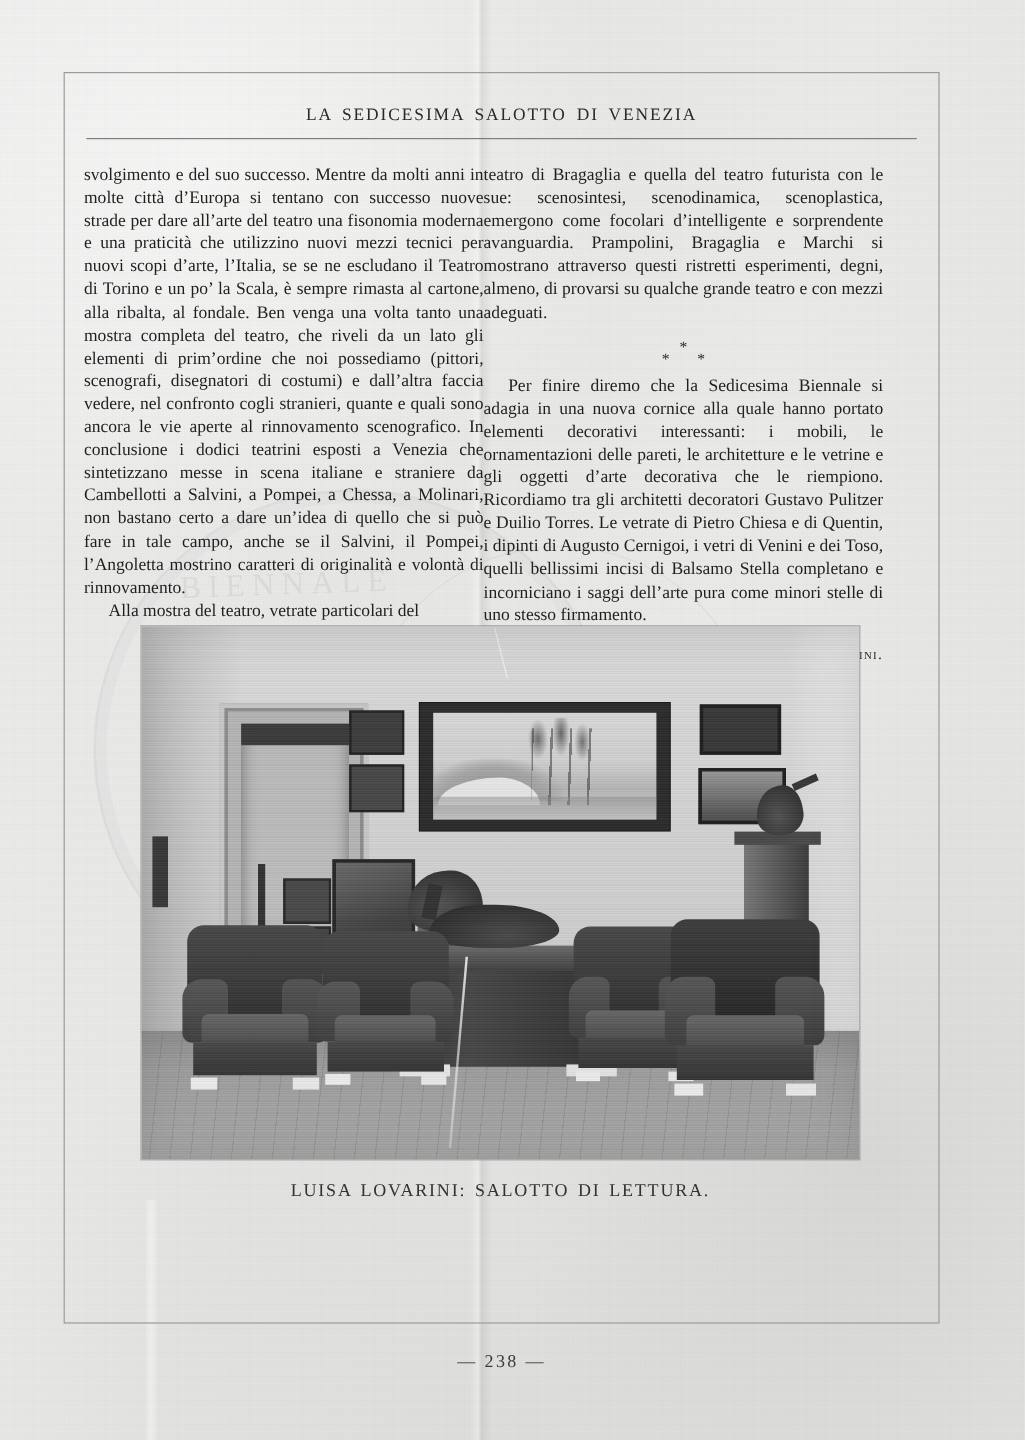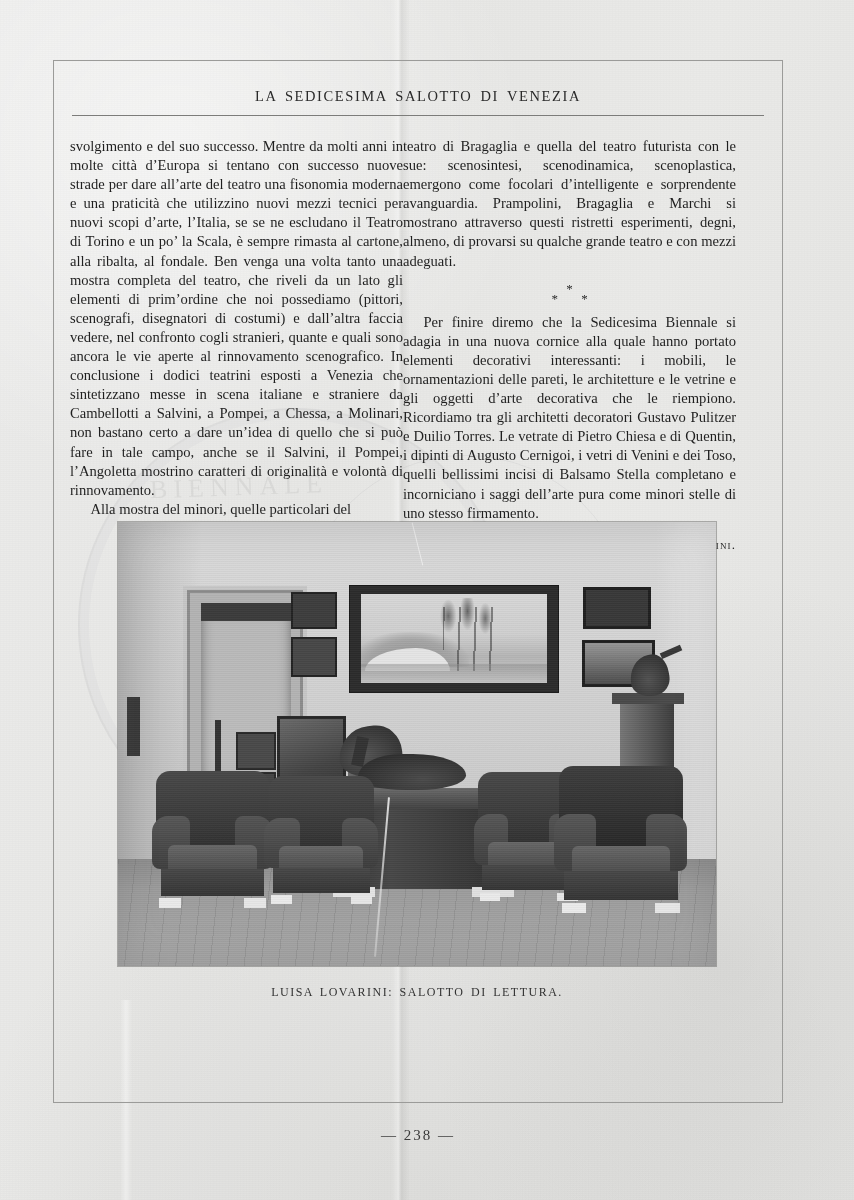--- a/index.html
+++ b/index.html
@@ -417,21 +417,21 @@
   }
 
   
   .caption {
     position: absolute;
     left: 118px;
     top: 985px;
     width: 598px;
     text-align: center;
     font-family: "Liberation Serif", "DejaVu Serif", serif;
-    font-size: 12px;
+    font-size: 15px;
     letter-spacing: 1.5px;
     color: #333;
     word-spacing: 2px;
   }
 
   
   .folio {
     position: absolute;
     left: 53px;
     top: 1127px;
@@ -456,21 +456,21 @@
 
 <div class="frame"></div>
 
 <div class="header-title">LA SEDICESIMA SALOTTO DI VENEZIA</div>
 <div class="header-rule"></div>
 
 <div class="columns">
 
   <div class="col">
     <p>svolgimento e del suo successo. Mentre da molti anni in molte città d’Europa si tentano con successo nuove strade per dare all’arte del teatro una fisonomia moderna e una praticità che utilizzino nuovi mezzi tecnici per nuovi scopi d’arte, l’Italia, se se ne escludano il Teatro di Torino e un po’ la Scala, è sempre rimasta al cartone, alla ribalta, al fondale. Ben venga una volta tanto una mostra completa del teatro, che riveli da un lato gli elementi di prim’ordine che noi possediamo (pittori, scenografi, disegnatori di costumi) e dall’altra faccia vedere, nel confronto cogli stranieri, quante e quali sono ancora le vie aperte al rinnovamento scenografico. In conclusione i dodici teatrini esposti a Venezia che sintetizzano messe in scena italiane e straniere da Cambellotti a Salvini, a Pompei, a Chessa, a Molinari, non bastano certo a dare un’idea di quello che si può fare in tale campo, anche se il Salvini, il Pompei, l’Angoletta mostrino caratteri di originalità e volontà di rinnovamento.</p>
-    <p class="indent">Alla mostra del minori, quelle particolari del</p>
+    <p class="indent">Alla mostra del teatro, vetrate particolari del</p>
   </div>
 
   <div class="col">
     <p>teatro di Bragaglia e quella del teatro futurista con le sue: scenosintesi, scenodinamica, scenoplastica, emergono come focolari d’intelligente e sorprendente avanguardia. Prampolini, Bragaglia e Marchi si mostrano attraverso questi ristretti esperimenti, degni, almeno, di provarsi su qualche grande teatro e con mezzi adeguati.</p>
 
     <div class="stars">
       <span class="top">*</span>
       <span class="bot">* *</span>
     </div>
 

